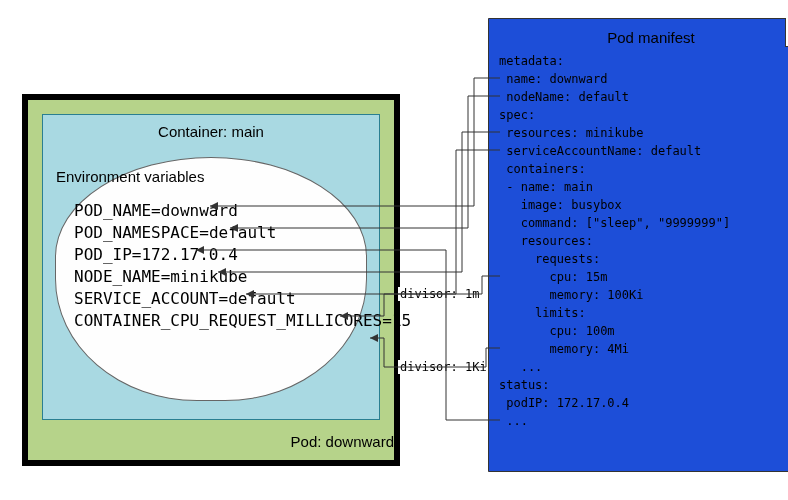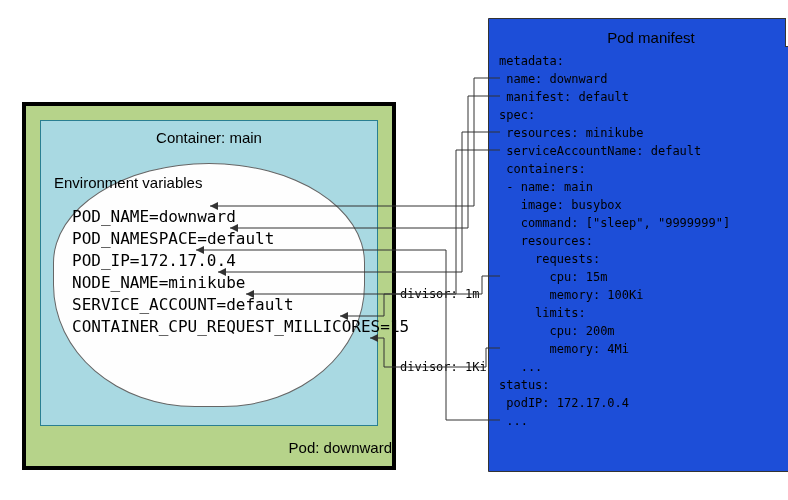--- a/index.html
+++ b/index.html
@@ -1,17 +1,17 @@
 <!DOCTYPE html>
 <html><head>
 <meta charset="utf-8">
 <style>
   html,body{margin:0;padding:0;width:788px;height:500px;background:#fff;font-family:Helvetica,Arial,sans-serif;font-size:13px;color:#000;}
   .stage{position:relative;width:788px;height:500px;}
-  .pod-box{position:absolute;left:22px;top:94px;width:366px;height:360px;background:#b6d38a;border:4px solid #000000;margin-top:8px;}
+  .pod-box{position:absolute;left:22px;top:94px;width:366px;height:360px;background:#b6d38a;border:6px solid #000000;}
   .container-box{position:absolute;left:14px;top:14px;right:14px;bottom:40px;background:#a9d9e2;border:1px solid #2a7f91;}
   .container-label{position:absolute;left:0;right:0;top:8px;text-align:center;font-size:15px;}
   .pod-label{position:absolute;left:0;right:0;bottom:10px;text-align:right;font-size:15px;}
   .cloud{position:absolute;left:12px;top:42px;right:12px;bottom:18px;border:1px solid #666;border-radius:55% 55% 50% 50% / 45% 45% 55% 55%;background:#fefefe;padding:36px 18px 18px 18px;box-sizing:border-box;}
   .cloud-title{position:absolute;left:0;right:0;top:10px;text-align:left;font-size:15px;}
   .env-list{font-family:"Menlo","Consolas",monospace;font-size:16px;line-height:22px;white-space:nowrap;margin-top:6px;}
   .env-list div span{}
   .manifest{position:absolute;left:488px;top:18px;width:326px;height:454px;background:#1d4ed8;border:1px solid #333;border-radius:0 18px 0 0;box-sizing:border-box;}
   .manifest:before{content:"";position:absolute;top:-1px;right:-1px;width:28px;height:28px;background:#fff;border-left:1px solid #333;border-bottom:1px solid #333;}
   .manifest-title{text-align:center;font-size:15px;margin:10px 0 6px 0;}
@@ -44,34 +44,34 @@
     <div class="pod-label">Pod: downward</div>
   </div>
 
   <div class="divisor" style="left:398px;top:287px;">divisor: 1m</div>
   <div class="divisor" style="left:398px;top:360px;">divisor: 1Ki</div>
 
   <div class="manifest">
     <div class="manifest-title">Pod manifest</div>
     <div class="yaml"><span>metadata:</span>
 <span> name: downward</span>
-<span> manifest: default</span>
+<span> nodeName: default</span>
 <span>spec:</span>
 <span> resources: minikube</span>
 <span> serviceAccountName: default</span>
 <span> containers:</span>
 <span> - name: main</span>
 <span>   image: busybox</span>
 <span>   command: ["sleep", "9999999"]</span>
 <span>   resources:</span>
 <span>     requests:</span>
 <span>       cpu: 15m</span>
 <span>       memory: 100Ki</span>
 <span>     limits:</span>
-<span>       cpu: 200m</span>
+<span>       cpu: 100m</span>
 <span>       memory: 4Mi</span>
 <span>   ...</span>
 <span>status:</span>
 <span> podIP: 172.17.0.4</span>
 <span> ...</span></div>
   </div>
 
   <svg class="wires">
     <defs></defs>
 

